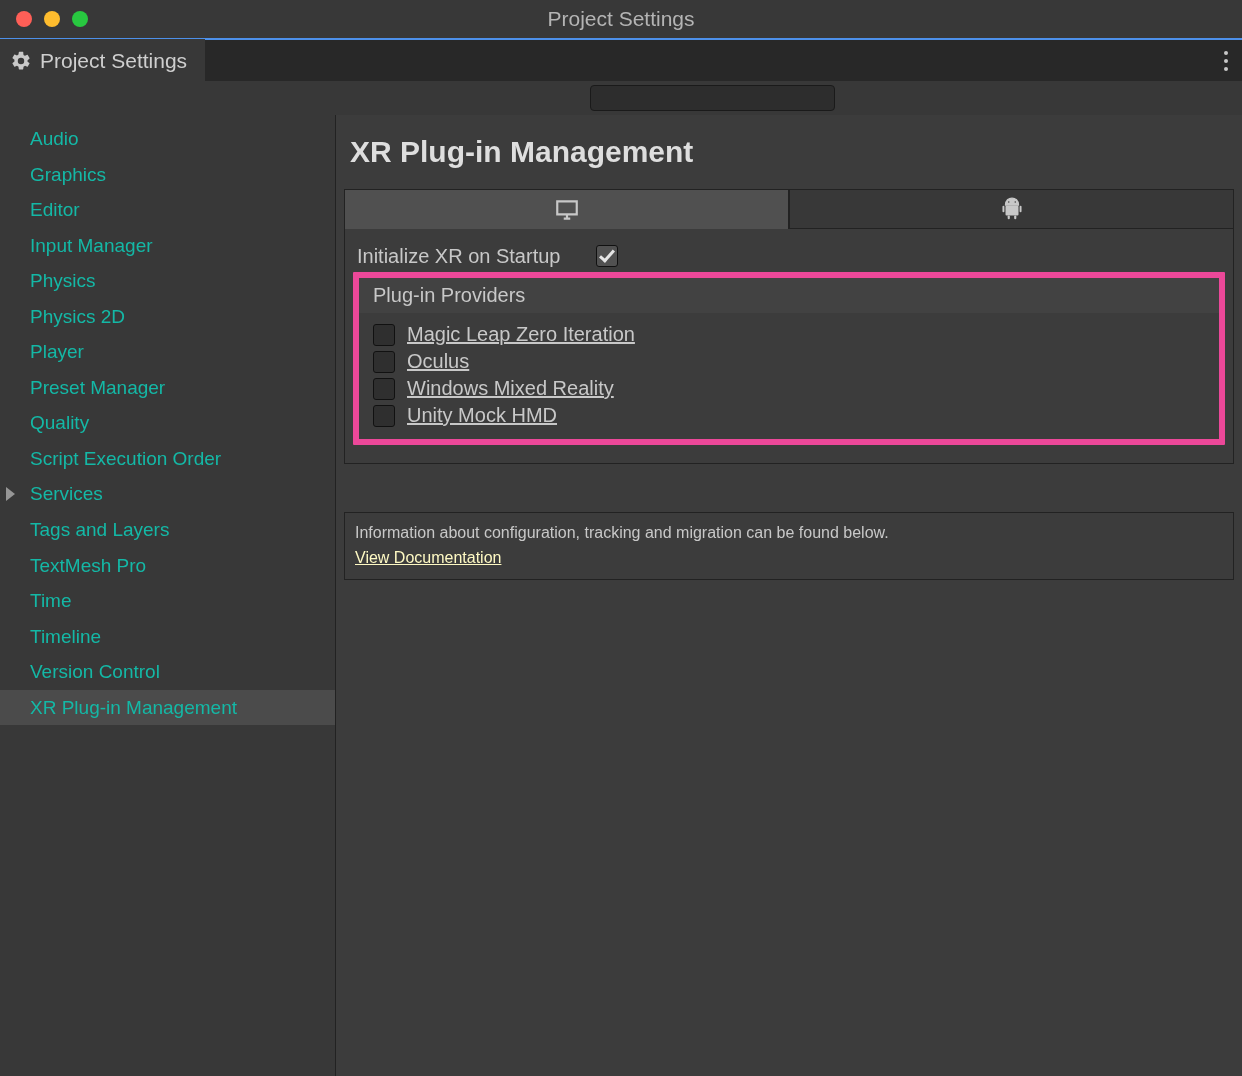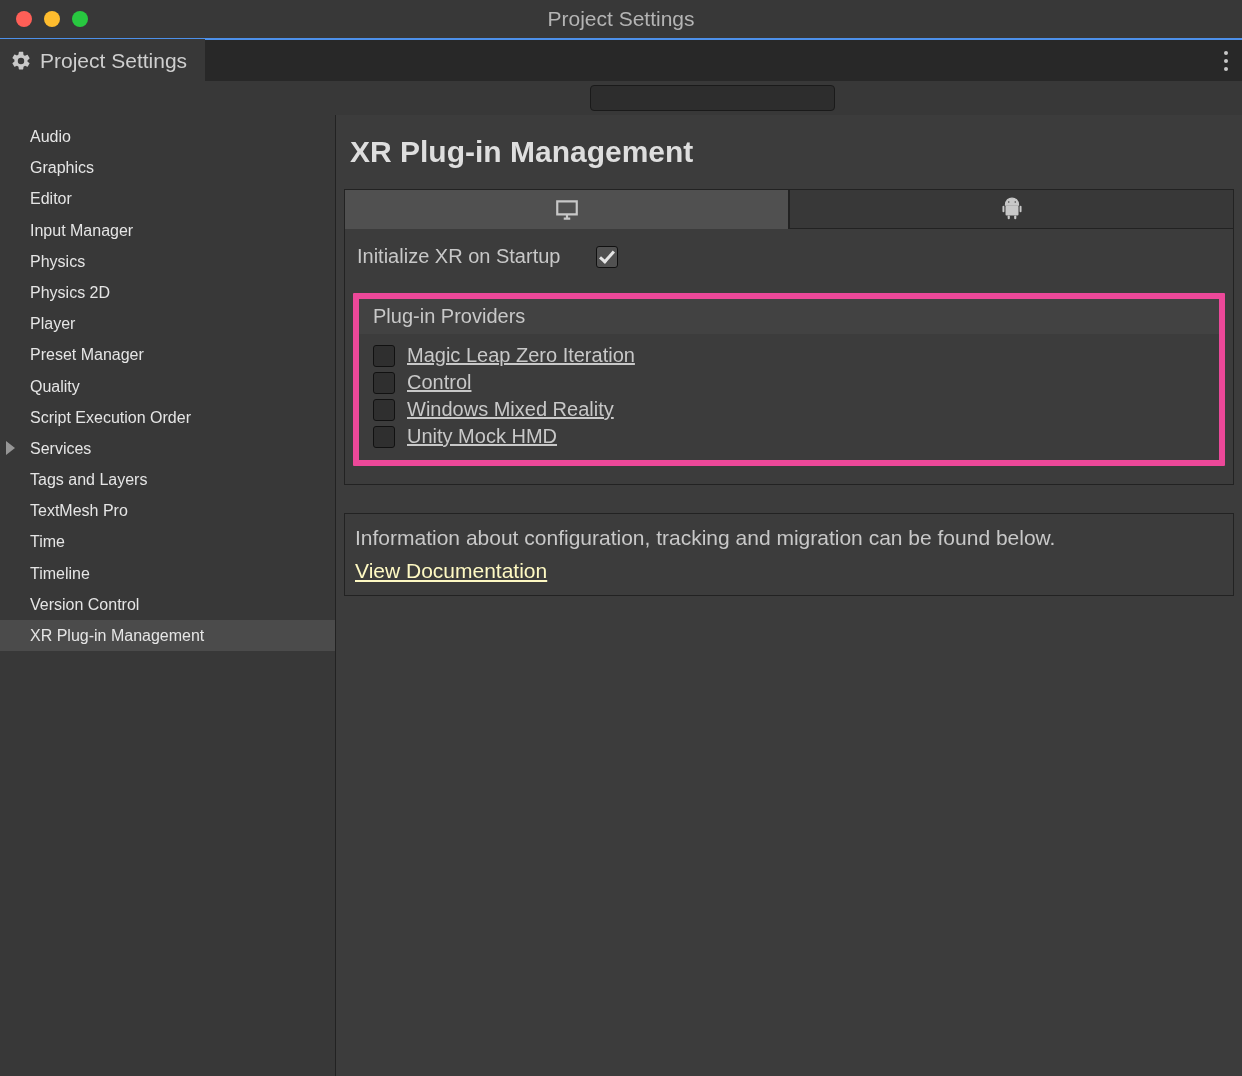--- a/index.html
+++ b/index.html
@@ -20,44 +20,44 @@
   .tab-menu span { width: 4px; height: 4px; background: #c8c8c8; border-radius: 50%; display: block; }
   
   .searchbar-row { height: 34px; background: #383838; display: flex; align-items: center; padding-right: 8px; }
   .searchbar-row .spacer { flex: 0 0 590px; }
   .search-input { flex: 1; height: 26px; background: #2d2d2d; border: 1px solid #1a1a1a; border-radius: 4px; color: #c8c8c8; font-size: 16px; padding: 0 8px 0 28px; outline: none; position: relative; }
   .search-wrap { position: relative; flex: 1; }
   .search-icn { position: absolute; left: 8px; top: 50%; transform: translateY(-50%); width: 14px; height: 14px; opacity: .75; }
 
   .body-wrap { display: flex; height: calc(1076px - 38px - 43px - 34px); background: #3c3c3c; }
   .sidebar { width: 336px; background: #383838; border-right: 1px solid #222; padding-top: 6px; overflow: hidden; }
-  .side-item { font-size: 16px; padding: 4px 8px 4px 30px; color: #e5e5e5; line-height: 1.45; cursor: pointer; display: flex; align-items: center; position: relative; }
+  .side-item { font-size: 19px; padding: 4px 8px 4px 30px; color: #14b8a6; line-height: 1.45; cursor: pointer; display: flex; align-items: center; position: relative; }
   .side-item.selected { background: #4b4b4b; }
   .side-caret { position: absolute; left: 6px; top: 50%; transform: translateY(-50%); width: 0; height: 0; border-top: 7px solid transparent; border-bottom: 7px solid transparent; border-left: 9px solid #969696; }
   
   .main { flex: 1; padding: 0 0 0 0; display: flex; flex-direction: column; }
   .main-title { font-size: 30px; font-weight: 700; color: #dedede; padding: 20px 0 20px 14px; }
   
   .platform-tabs { display: flex; margin: 0 8px 0 8px; }
   .ptab { flex: 1; height: 40px; border: 1px solid #222; display: flex; align-items: center; justify-content: center; cursor: pointer; background: #383838; }
   .ptab.active { background: #505050; border-bottom: none; }
   .ptab svg { width: 26px; height: 26px; fill: #c8c8c8; }
   
   .panel-body { border: 1px solid #222; border-top: none; margin: 0 8px 8px 8px; padding: 16px 8px 18px 8px; background: #3c3c3c; }
-  .row-check { display: flex; align-items: center; gap: 36px; font-size: 20px; margin-bottom: 25px; padding-left: 4px; }
+  .row-check { display: flex; align-items: flex-start; gap: 36px; font-size: 20px; margin-bottom: 4px; padding-left: 4px; }
   .checkbox { width: 22px; height: 22px; border: 1px solid #111; border-radius: 3px; background: #515151; display: inline-flex; align-items: center; justify-content: center; position: relative; cursor: pointer; }
   .checkbox.dark { background: #2f2f2f; }
   .checkbox.checked::after { content: ""; position: absolute; left: 6px; top: 1px; width: 5px; height: 12px; border: solid #e6e6e6; border-width: 0 3px 3px 0; transform: rotate(42deg); }
   
   .providers-box { border: 6px solid #ec4899; border-radius: 1px; overflow: hidden; }
   .providers-head { background: #424242; padding: 6px 14px; font-size: 20px; }
   .providers-list { padding: 10px 14px 12px 14px; display: flex; flex-direction: column; gap: 4px; text-decoration: underline; }
   .prov-item { display: flex; align-items: center; gap: 12px; font-size: 20px; }
   
-  .info-box { margin: 20px 8px 0 8px; border: 1px solid #222; padding: 8px 10px; font-size: 21px; line-height: 1.55; }
+  .info-box { margin: 40px 8px 0 8px; border: 1px solid #222; padding: 8px 10px; font-size: 16px; line-height: 1.55; }
   .link { color: #fef9c3; text-decoration: underline; cursor: pointer; }
 </style>
 </head>
 <body>
 
 <div class="titlebar">
   <div class="traffic-lights">
     <div class="tl tl-red"></div>
     <div class="tl tl-yellow"></div>
     <div class="tl tl-green"></div>
@@ -176,21 +176,21 @@
       </div>
       <div class="providers-box">
         <div class="providers-head">Plug-in Providers</div>
         <div class="providers-list" id="providers-list">
             <div class="prov-item">
               <span class="checkbox dark"></span>
               <span>Magic Leap Zero Iteration</span>
             </div>
             <div class="prov-item">
               <span class="checkbox dark"></span>
-              <span>Control</span>
+              <span>Oculus</span>
             </div>
             <div class="prov-item">
               <span class="checkbox dark"></span>
               <span>Windows Mixed Reality</span>
             </div>
             <div class="prov-item">
               <span class="checkbox dark"></span>
               <span>Unity Mock HMD</span>
             </div>
           </div>

